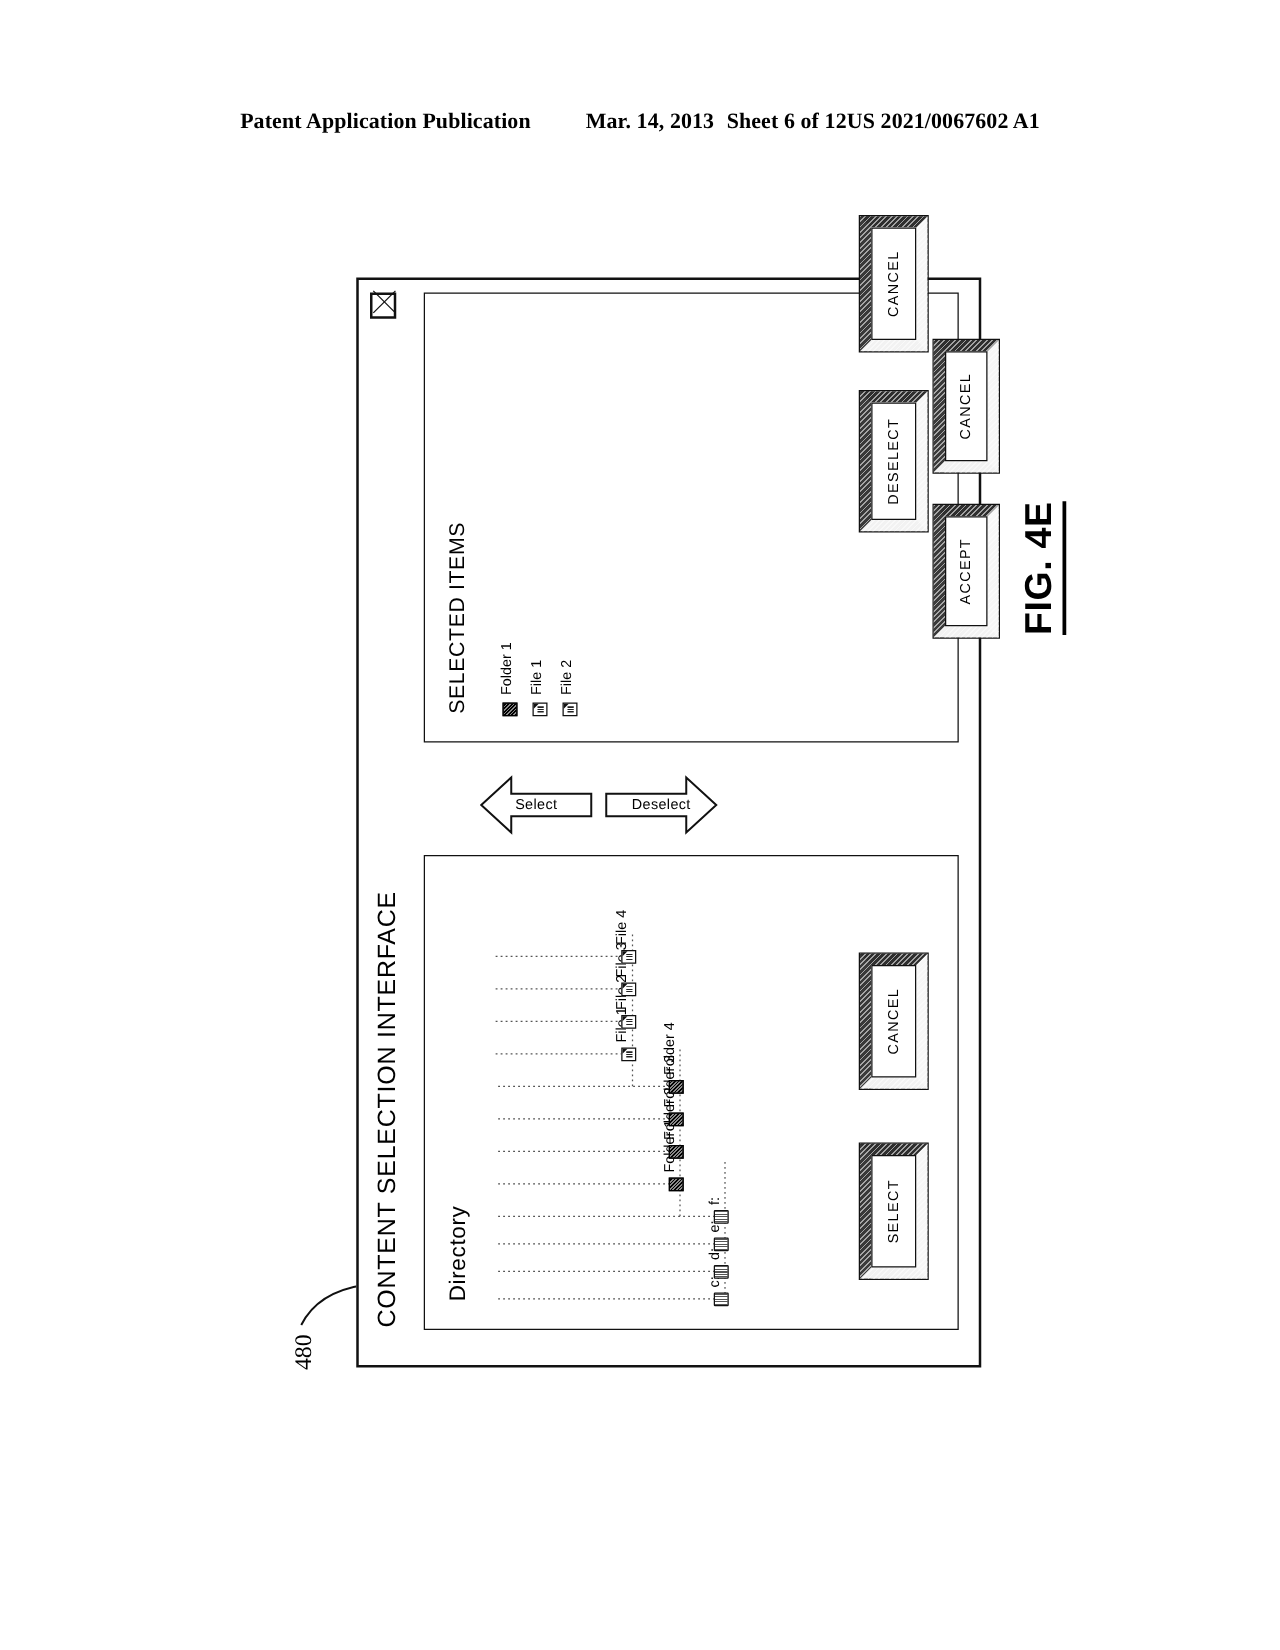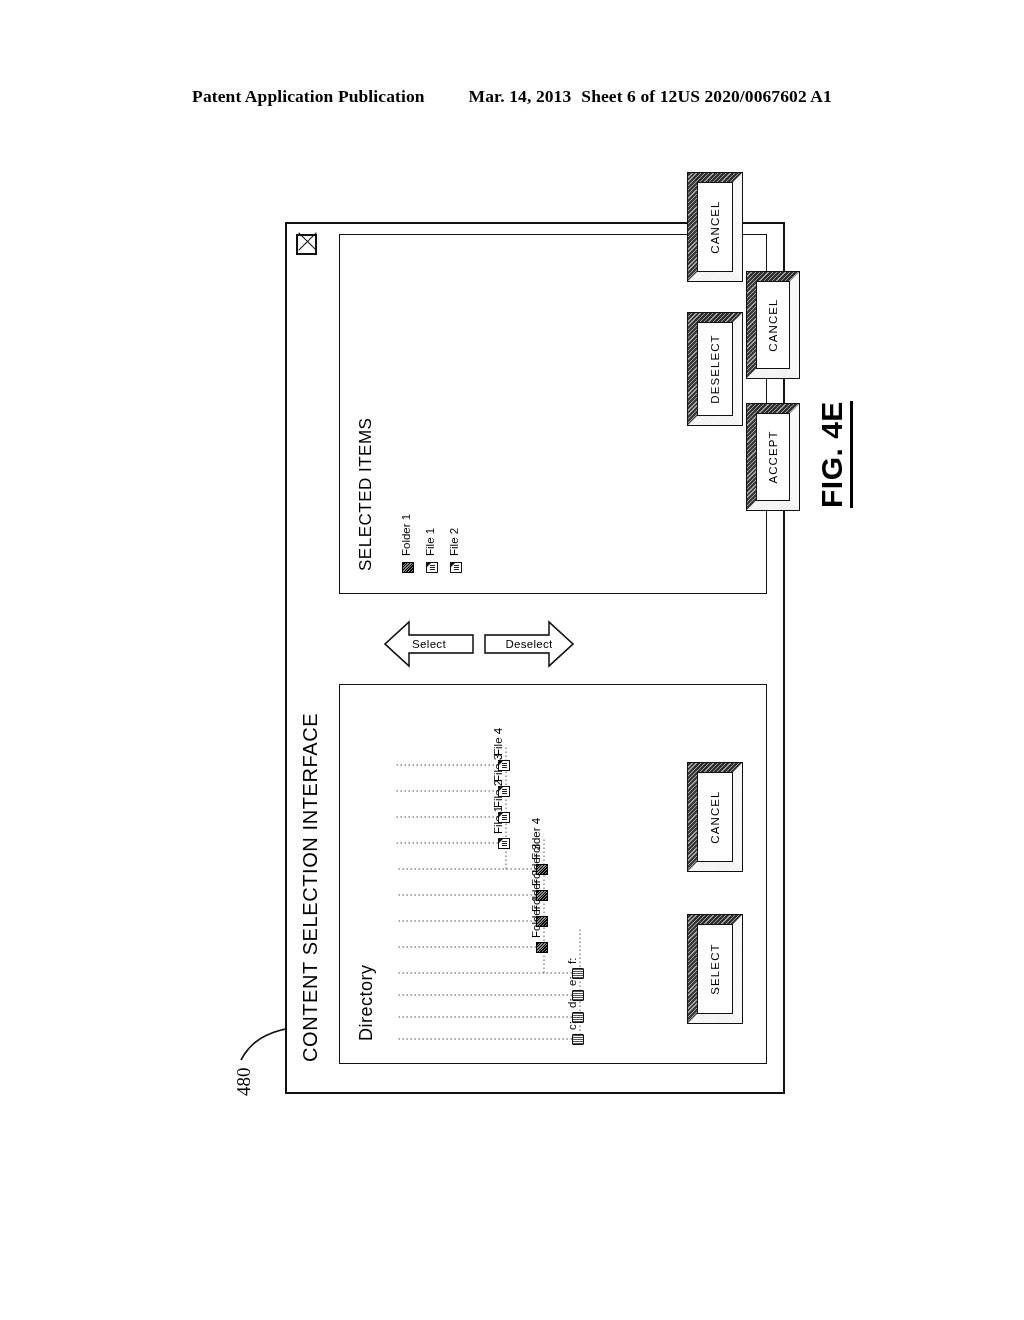--- a/index.html
+++ b/index.html
@@ -255,21 +255,21 @@
     letter-spacing: 0.5px;
     border-bottom: 3.5px solid #000;
     padding-bottom: 1px;
     white-space: nowrap;
   }
 </style>
 </head>
 <body>
 
 <div class="page-header">
-  <span class="hdr-pub">Patent Application Publication</span><span class="hdr-date">Mar. 14, 2013</span><span class="hdr-sheet">Sheet 6 of 12</span><span class="hdr-doc">US 2020/0067602 A1</span>
+  <span class="hdr-pub">Patent Application Publication</span><span class="hdr-date">Mar. 14, 2013</span><span class="hdr-sheet">Sheet 6 of 12</span><span class="hdr-doc">US 2021/0067602 A1</span>
 </div>
 
 <div id="fig-stage">
 
   <div id="ref-480">480</div>
   <svg id="ref-leader" width="50" height="56">
     <path d="M2,2 C18,10 30,26 34,52" fill="none" stroke="#111" stroke-width="1.6"></path>
   </svg>
 
   <div class="window-frame">

